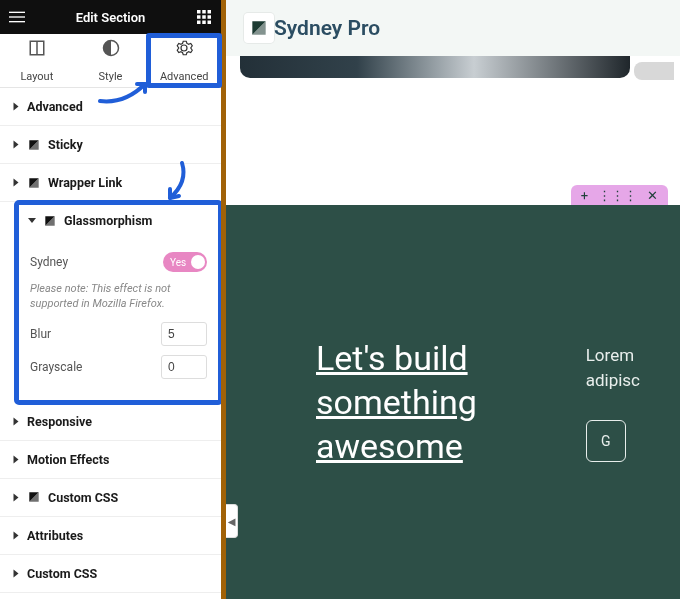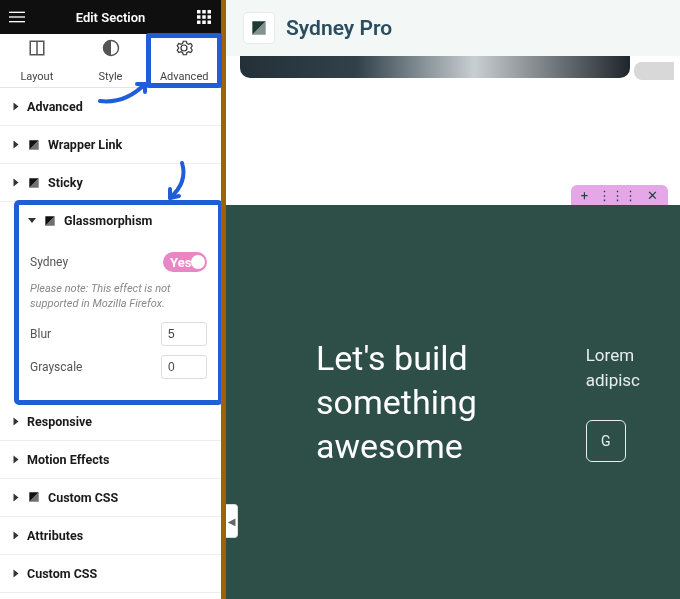--- a/index.html
+++ b/index.html
@@ -23,40 +23,40 @@
   .sec-head { display: flex; align-items: center; gap: 7px; padding: 11px 12px; font-weight: 700; font-size: 12.5px; color: #1a1a1a; cursor: pointer; }
   .caret { width: 0; height: 0; border-left: 4px solid transparent; border-right: 4px solid transparent; border-top: 5px solid #333; display: inline-block; }
   .caret.closed { transform: rotate(-90deg); }
   .s-icon { width: 14px; height: 14px; display: inline-flex; }
 
   .glass-box { outline: 5px solid #205ed8; outline-offset: -3px; border-radius: 3px; margin-left: 16px; }
   .sec-body { padding: 4px 14px 14px 14px; }
   .field-row { display: flex; align-items: center; justify-content: space-between; margin: 9px 0; font-size: 12px; color: #555; }
   .toggle { width: 44px; height: 20px; border-radius: 10px; background: #e887c3; position: relative; display: flex; align-items: center; }
   .toggle-knob { width: 14px; height: 14px; background: #fff; border-radius: 50%; position: absolute; right: 2px; }
-  .toggle-label { font-size: 13px; color: #fff; position: absolute; left: 7px; font-weight: 700; }
+  .toggle-label { font-size: 10px; color: #fff; position: absolute; left: 7px; font-weight: 400; }
   .note { font-size: 11px; color: #888; font-style: italic; line-height: 1.4; margin: 6px 0 10px 0; }
   .num-input { width: 46px; height: 24px; border: 1px solid #ddd; border-radius: 3px; padding: 0 6px; font-size: 12px; text-align: left; color: #444; }
 
   
   .arrow-svg { position: absolute; pointer-events: none; }
 
   
   .canvas { flex: 1; position: relative; background: #fff; overflow: hidden; }
-  .topbar { height: 56px; background: #f3f7f5; display: flex; align-items: center; gap: 12px; padding: 8px 18px; }
+  .topbar { height: 56px; background: #f3f7f5; display: flex; align-items: center; padding: 8px 18px; }
   .logo-sq { width: 30px; height: 30px; background: #fff; border-radius: 4px; display: flex; align-items: center; justify-content: center; box-shadow: 0 0 0 1px rgba(0,0,0,0.05); }
   .brand { font-size: 21px; font-weight: 600; color: #2b4d62; }
   .img-strip { position: absolute; top: 56px; left: 14px; right: 50px; height: 22px; background: linear-gradient(90deg,#233038,#31414a 30%,#c8ced2 60%,#1f262b 100%); border-radius: 0 0 10px 10px; }
   .gray-chip { position: absolute; top: 62px; right: 6px; width: 40px; height: 18px; background: #d8d8d8; border-radius: 8px 0 0 8px; }
 
   .section-frame { position: absolute; top: 205px; left: 0; right: 0; bottom: 0; }
   .edit-handles { position: absolute; top: -20px; right: 12px; height: 20px; background: #e6a7e8; border-radius: 6px 6px 0 0; display: flex; align-items: center; gap: 10px; padding: 0 10px; font-size: 13px; color: #20413a; }
   .hero { width: 100%; height: 100%; background: #2d4f47; color: #fff; display: flex; align-items: center; padding: 0 40px 0 90px; }
   .hero-left { width: 260px; }
-  .hero-title { font-size: 34px; font-weight: 400; line-height: 1.3; }
+  .hero-title { font-size: 34px; font-weight: 400; line-height: 1.3; text-decoration: underline; }
   .hero-right { flex: 1; padding-left: 60px; }
   .hero-para { font-size: 17px; color: #e8eeec; line-height: 1.5; }
   .hero-btn { margin-top: 26px; border: 1px solid #e8eeec; border-radius: 6px; height: 42px; width: 40px; display: flex; align-items: center; justify-content: center; color: #e8eeec; font-size: 14px; }
 
   .collapse-tab { position: absolute; left: 226px; top: 504px; width: 12px; height: 34px; background: #fff; border: 1px solid #ddd; border-left: 0; border-radius: 0 4px 4px 0; display: flex; align-items: center; justify-content: center; font-size: 10px; color: #666; z-index: 10; }
 </style>
 </head>
 <body>
 
 <div class="root">
@@ -119,34 +119,34 @@
 
       <div class="section">
           <div class="sec-head">
             <span class="caret closed"></span>
             <span class="s-icon">
               <svg viewBox="0 0 24 24">
                 <path d="M4 4 L20 4 L4 20 Z" fill="#111"></path>
                 <path d="M20 20 L4 20 L20 4 Z" fill="#111" opacity="0.6"></path>
               </svg>
             </span>
+            <span>Sticky</span>
+          </div>
+        </div>
+
+      <div class="section">
+          <div class="sec-head">
+            <span class="caret closed"></span>
+            <span class="s-icon">
+              <svg viewBox="0 0 24 24">
+                <path d="M4 4 L20 4 L4 20 Z" fill="#111"></path>
+                <path d="M20 20 L4 20 L20 4 Z" fill="#111" opacity="0.6"></path>
+              </svg>
+            </span>
             <span>Wrapper Link</span>
-          </div>
-        </div>
-
-      <div class="section">
-          <div class="sec-head">
-            <span class="caret closed"></span>
-            <span class="s-icon">
-              <svg viewBox="0 0 24 24">
-                <path d="M4 4 L20 4 L4 20 Z" fill="#111"></path>
-                <path d="M20 20 L4 20 L20 4 Z" fill="#111" opacity="0.6"></path>
-              </svg>
-            </span>
-            <span>Sticky</span>
           </div>
         </div>
 
       <div class="section glass-box">
         <div class="sec-head">
             <span class="caret"></span>
             <span class="s-icon">
               <svg viewBox="0 0 24 24">
                 <path d="M4 4 L20 4 L4 20 Z" fill="#111"></path>
                 <path d="M20 20 L4 20 L20 4 Z" fill="#111" opacity="0.6"></path>

